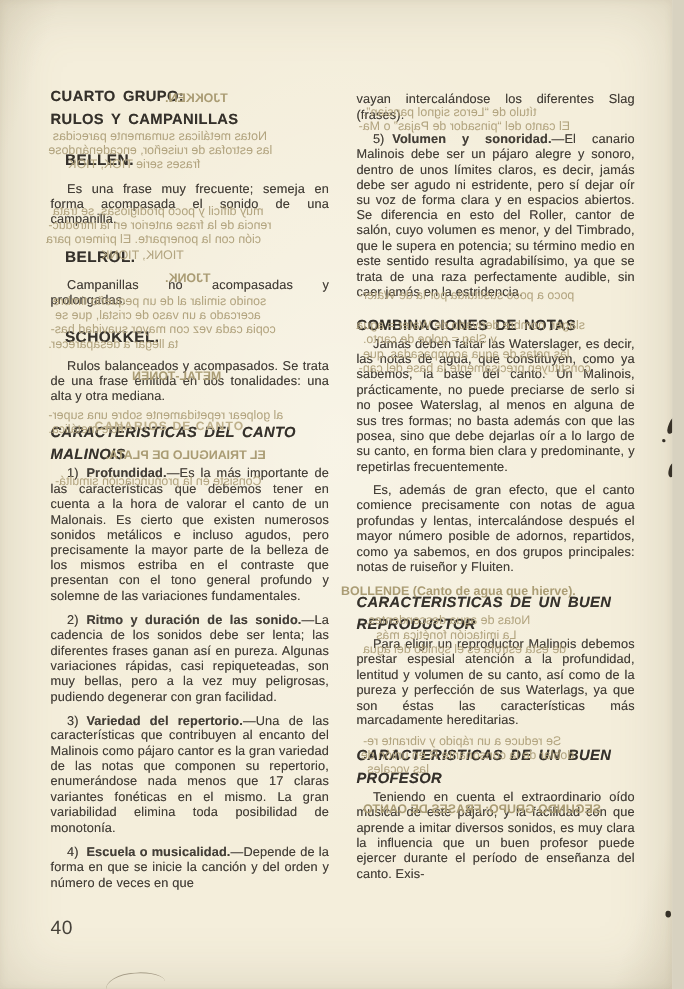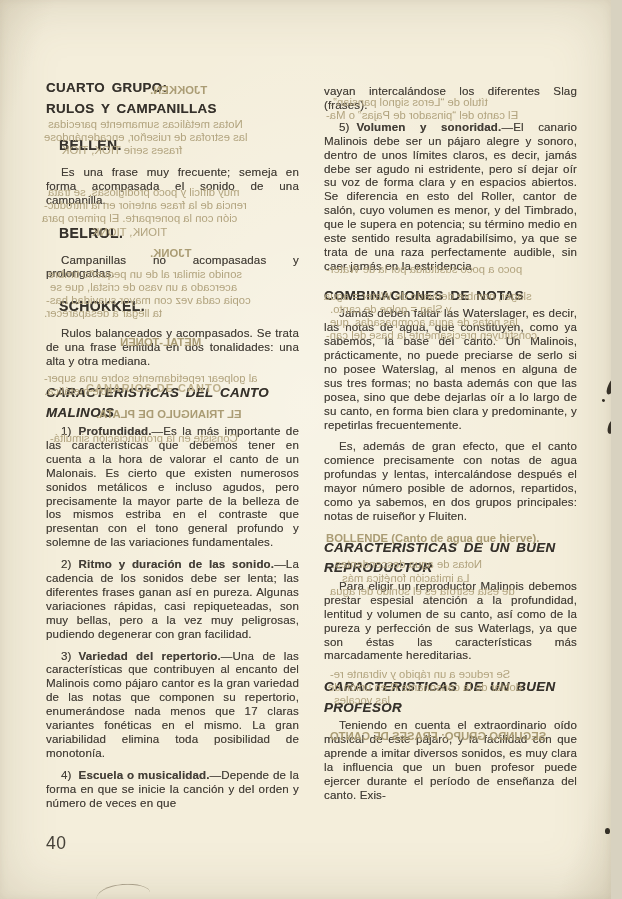--- a/index.html
+++ b/index.html
@@ -129,21 +129,21 @@
       <div class="bleed b big" style="left: 86px; top: 382px;">CANARIOS DE CANTO</div>
       <div class="bleed mir b" style="left: 96px; top: 408px;">EL TRIANGULO DE PLATA.</div>
       <div class="bleed mir" style="left: 50px; top: 432px;">Consiste en la pronunciación simultá-</div>
       <div class="bleed mir" style="left: 330px; top: 96px;">título de “Leros signol pansian”.</div>
       <div class="bleed mir" style="left: 326px; top: 109px;">El canto del “pinsador de Pajas” o Ma-</div>
       <div class="bleed mir" style="left: 326px; top: 263px;">poco a poco sustituida por la de Water-</div>
       <div class="bleed mir" style="left: 324px; top: 290px;">slager, nombre derivado de Water = agua</div>
       <div class="bleed mir" style="left: 330px; top: 303px;">y Slag = golpe de canto.</div>
       <div class="bleed mir" style="left: 330px; top: 316px;">las notas de agua acompasadas, que</div>
       <div class="bleed mir" style="left: 326px; top: 329px;">constituyen precisamente la base del can-</div>
-      <div class="bleed b" style="left: 326px; top: 532px;">BOLLENDE (Canto de agua que hierve).</div>
+      <div class="bleed b" style="left: 310px; top: 532px;">BOLLENDE (Canto de agua que hierve).</div>
       <div class="bleed mir" style="left: 332px; top: 558px;">Notas de agua descendentes.</div>
       <div class="bleed mir" style="left: 342px; top: 572px;">La imitación fonética más</div>
       <div class="bleed mir" style="left: 330px; top: 585px;">de esta estrofa es el sonido del agua</div>
       <div class="bleed mir" style="left: 330px; top: 668px;">Se reduce a un rápido y vibrante re-</div>
       <div class="bleed mir" style="left: 328px; top: 681px;">doblar de la consonante R en unión de</div>
       <div class="bleed mir" style="left: 334px; top: 694px;">las vocales</div>
       <div class="bleed mir b" style="left: 330px; top: 730px;">SEGUNDO GRUPO: FRASES DE CANTO</div>
     </div>
   <div id="speck-layer">
       <div class="speck" style="left: 608px; top: 378px; width: 7px; height: 17px; transform: rotate(25deg);"></div>

